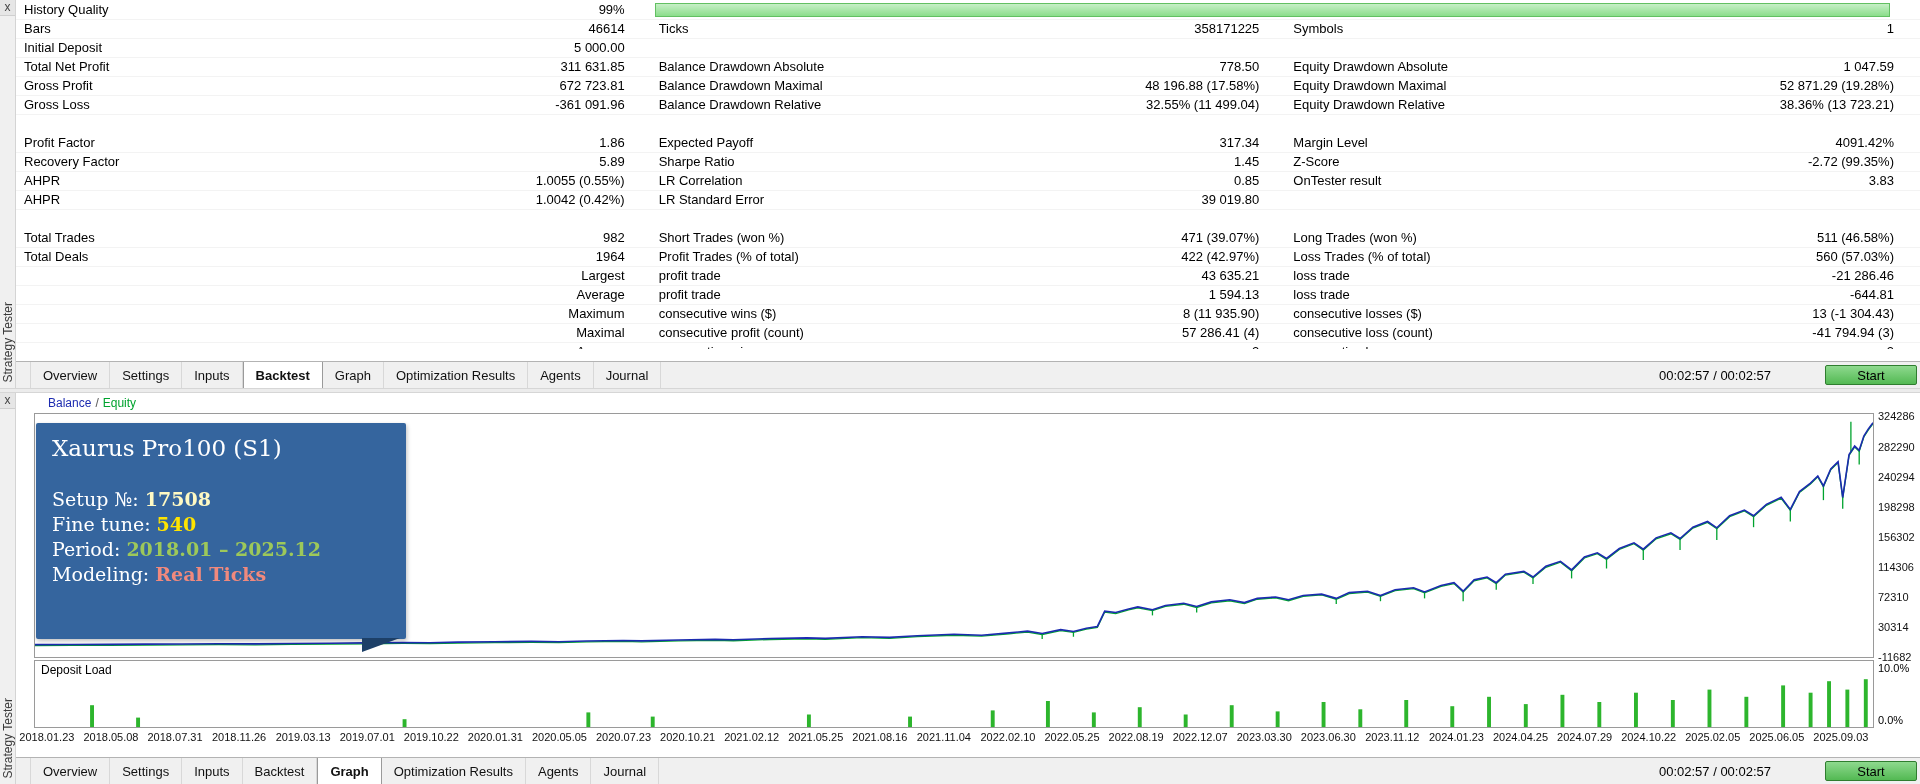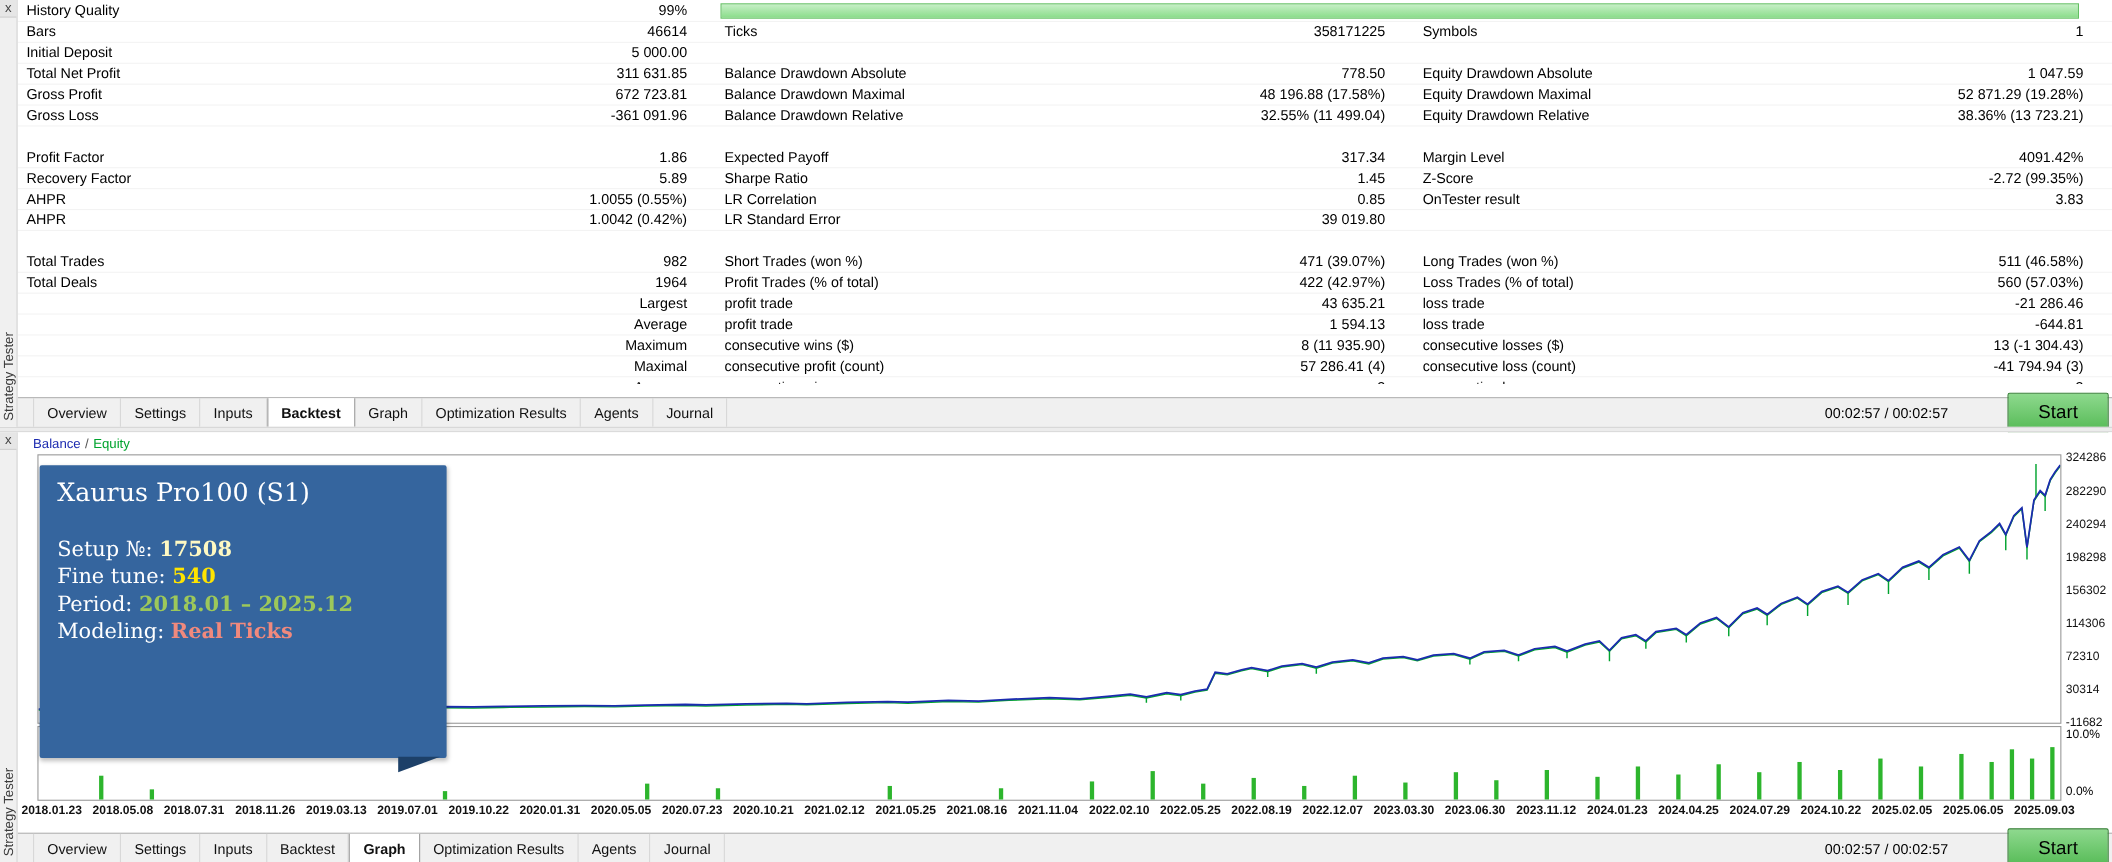--- a/index.html
+++ b/index.html
@@ -32,49 +32,49 @@
   .quality-bar { height:100%; background:linear-gradient(#c6efc6,#8bdd8b); border:1px solid #62c062; }
 
   
   .tab-bar { height:27px; background:#f0f0f0; border-top:1px solid #b3b3b3; display:flex; align-items:center;
     padding-left:14px; flex-shrink:0;margin-top:12px; }
   .tab { height:100%; display:flex; align-items:center; padding:0 12px; font-size:13px; color:#111;
     border-right:1px solid #d8d8d8; cursor:pointer; }
   .tab:first-child { border-left:1px solid #d8d8d8; }
   .tab.active { background:#fff; font-weight:bold; border-left:1px solid #9a9a9a; border-right:1px solid #9a9a9a; }
   .time { margin-left:auto; font-size:13px; margin-right:54px; }
-  .start-btn { width:92px; height:37px; margin-right:3px; background:linear-gradient(#8ed98e,#53b953);
-    border:1px solid #2f7d2f; border-radius:2px; font-size:17px; display:flex; align-items:center;
+  .start-btn { width:92px; height:20px; margin-right:3px; background:linear-gradient(#8ed98e,#53b953);
+    border:1px solid #2f7d2f; border-radius:2px; font-size:13px; display:flex; align-items:center;
     justify-content:center; cursor:pointer; }
 
   
-  .legend { height:20px; display:flex; align-items:center; padding-left:14px; font-size:12px; gap:4px; flex-shrink:0; }
+  .legend { height:20px; display:flex; align-items:center; padding-left:32px; font-size:12px; gap:4px; flex-shrink:0; }
   .legend .bal { color:#1c2bb0; }
   .legend .sep { color:#555; }
   .legend .eq  { color:#00a32e; }
 
   .chart-row { flex:1; display:flex; min-height:0; }
   .chart-area { flex:1; position:relative; border:1px solid #9a9a9a; margin-left:18px; background:#fff; }
   .chart-area svg { position:absolute; inset:0; width:100%; height:100%; display:block; }
   .y-axis { width:46px; position:relative; flex-shrink:0; }
   .y-tick { position:absolute; left:4px; transform:translateY(-50%); font-size:11px; color:#111; white-space:nowrap; }
 
   .deposit-row { height:68px; display:flex; margin-top:2px; flex-shrink:0; }
   .deposit-area { flex:1; margin-left:18px; border:1px solid #9a9a9a; position:relative; background:#fff; }
   .deposit-area svg { position:absolute; inset:0; width:100%; height:100%; display:block; }
   .deposit-label { position:absolute; top:2px; left:6px; font-size:12px; background:rgba(255,255,255,.7); }
   .dep-axis { width:46px; position:relative; flex-shrink:0; }
   .dep-max { position:absolute; top:2px; left:4px; font-size:11px; }
   .dep-min { position:absolute; bottom:2px; left:4px; font-size:11px; }
 
-  .x-axis { height:17px; position:relative; margin-left:18px; margin-right:28px; flex-shrink:0;font-weight:bold; }
+  .x-axis { height:17px; position:relative; margin-left:18px; margin-right:46px; flex-shrink:0; }
   .x-date { position:absolute; top:3px; transform:translateX(-50%); font-size:11px; color:#111; white-space:nowrap; }
 
   
-  .info-box { position:absolute; left:1px; top:9px; width:370px; height:266px; background:#35659e;
+  .info-box { position:absolute; left:1px; top:9px; width:370px; height:216px; background:#35659e;
     color:#fff; font-family:"DejaVu Serif", serif; padding:12px 16px; border-radius:2px;
     box-shadow:1px 2px 4px rgba(0,0,0,.25); z-index:5; }
   .info-title { font-size:23px; margin-bottom:26px; }
   .info-line { font-size:19px; line-height:25px; }
   .info-line .val { font-weight:bold; }
   .info-fold { position:absolute; right:6px; bottom:-13px; width:0; height:0;
     border-right:38px solid transparent; border-top:14px solid #1d4068; }
 </style>
 </head>
 <body>

